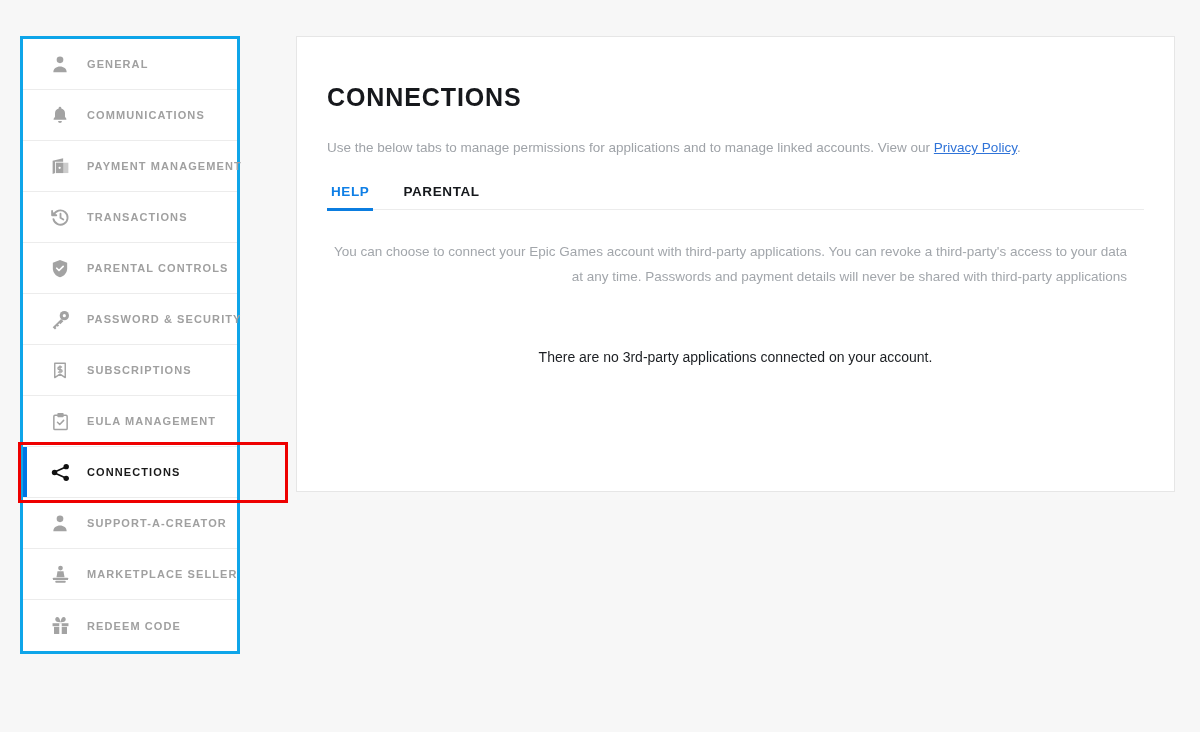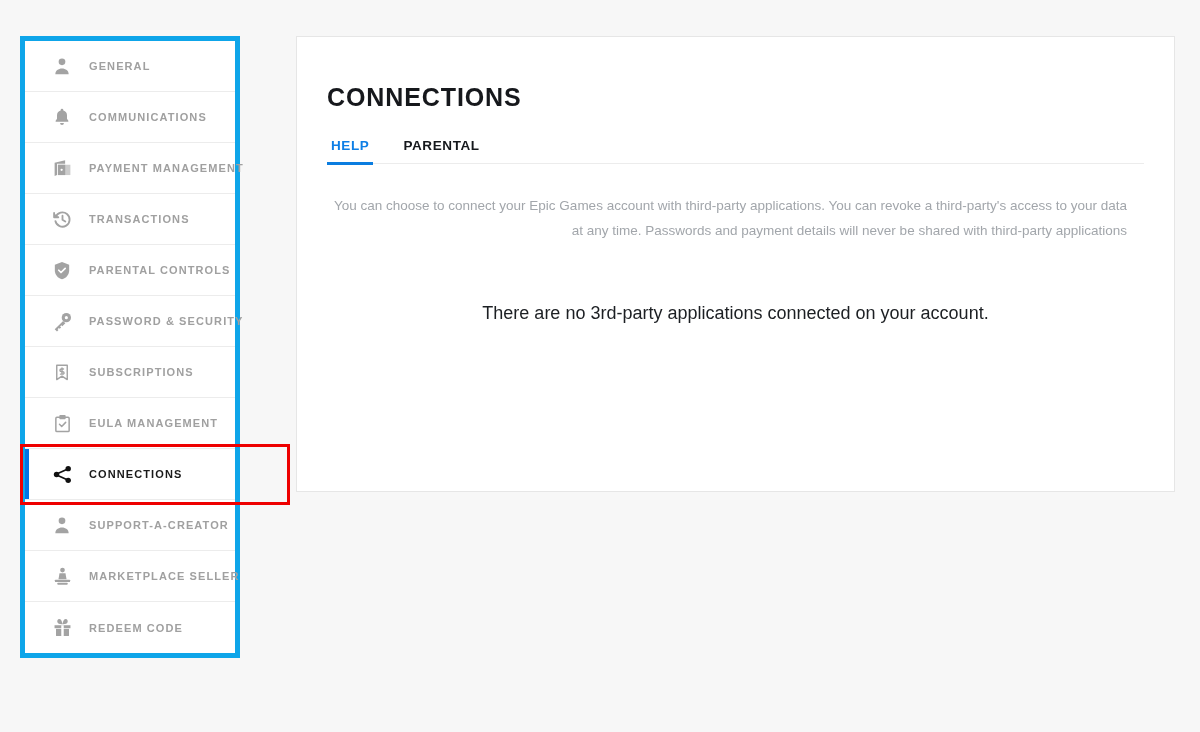--- a/index.html
+++ b/index.html
@@ -18,21 +18,21 @@
 
   
   #sidebar-wrap {
     position: absolute;
     left: 20px;
     top: 36px;
     width: 260px;
   }
   #sidebar {
     background: #ffffff;
-    border: 5px solid #0ea5e9;
+    border: 3px solid #0ea5e9;
     width: 220px;
   }
   .nav-item {
     position: relative;
     display: flex;
     align-items: center;
     height: 51px;
     padding-left: 26px;
     border-bottom: 1px solid #ececec;
     background: #ffffff;
@@ -159,21 +159,21 @@
     margin: 29px 30px 0 30px;
     font-size: 13.5px;
     line-height: 25px;
     color: #a2a6ab;
     max-width: 800px;
     text-align: right;
   }
   #empty-state {
     margin-top: 60px;
     text-align: center;
-    font-size: 18px;
+    font-size: 14px;
     color: #1c1f23;
   }
 </style>
 </head>
 <body>
 
 <div id="sidebar-wrap">
   <nav id="sidebar">
       <div class="nav-item">
         <span class="nav-icon">
@@ -294,20 +294,23 @@
           </svg>
         </span>
         <span class="nav-label">REDEEM CODE</span>
       </div>
     </nav>
 </div>
 
 <main id="content">
   <h1 id="page-title">CONNECTIONS</h1>
 
+  <p id="intro">
+    <span>Use the below tabs to manage permissions for applications and to manage linked accounts. View our </span><a id="privacy-policy">Privacy Policy</a><span>.</span>
+  </p>
 
   <div id="tabs">
       <div class="tab active">HELP</div>
       <div class="tab">PARENTAL</div>
     </div>
 
   <div id="body-copy">You can choose to connect your Epic Games account with third-party applications. You can revoke a third-party's access to your data at any time. Passwords and payment details will never be shared with third-party applications</div>
 
   <div id="empty-state">There are no 3rd-party applications connected on your account.</div>
 </main>

